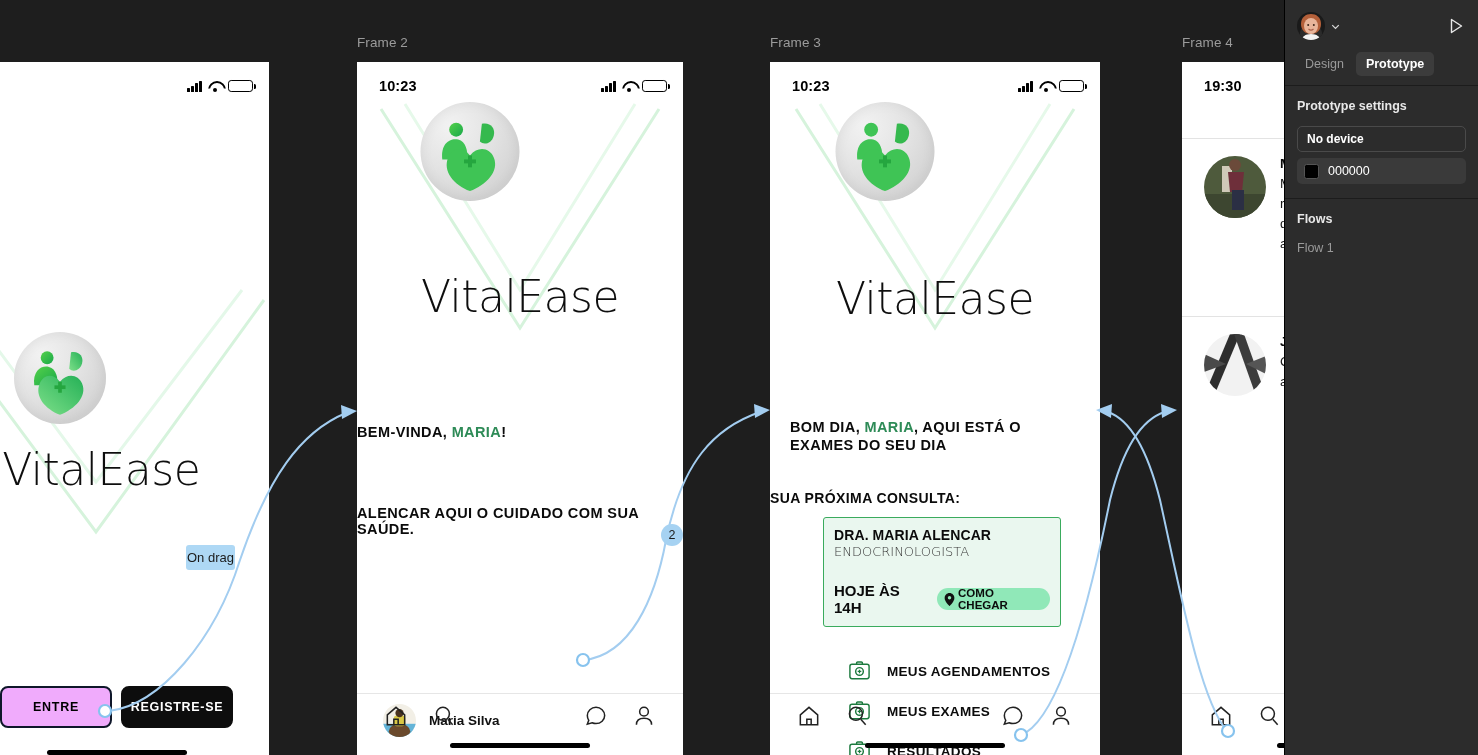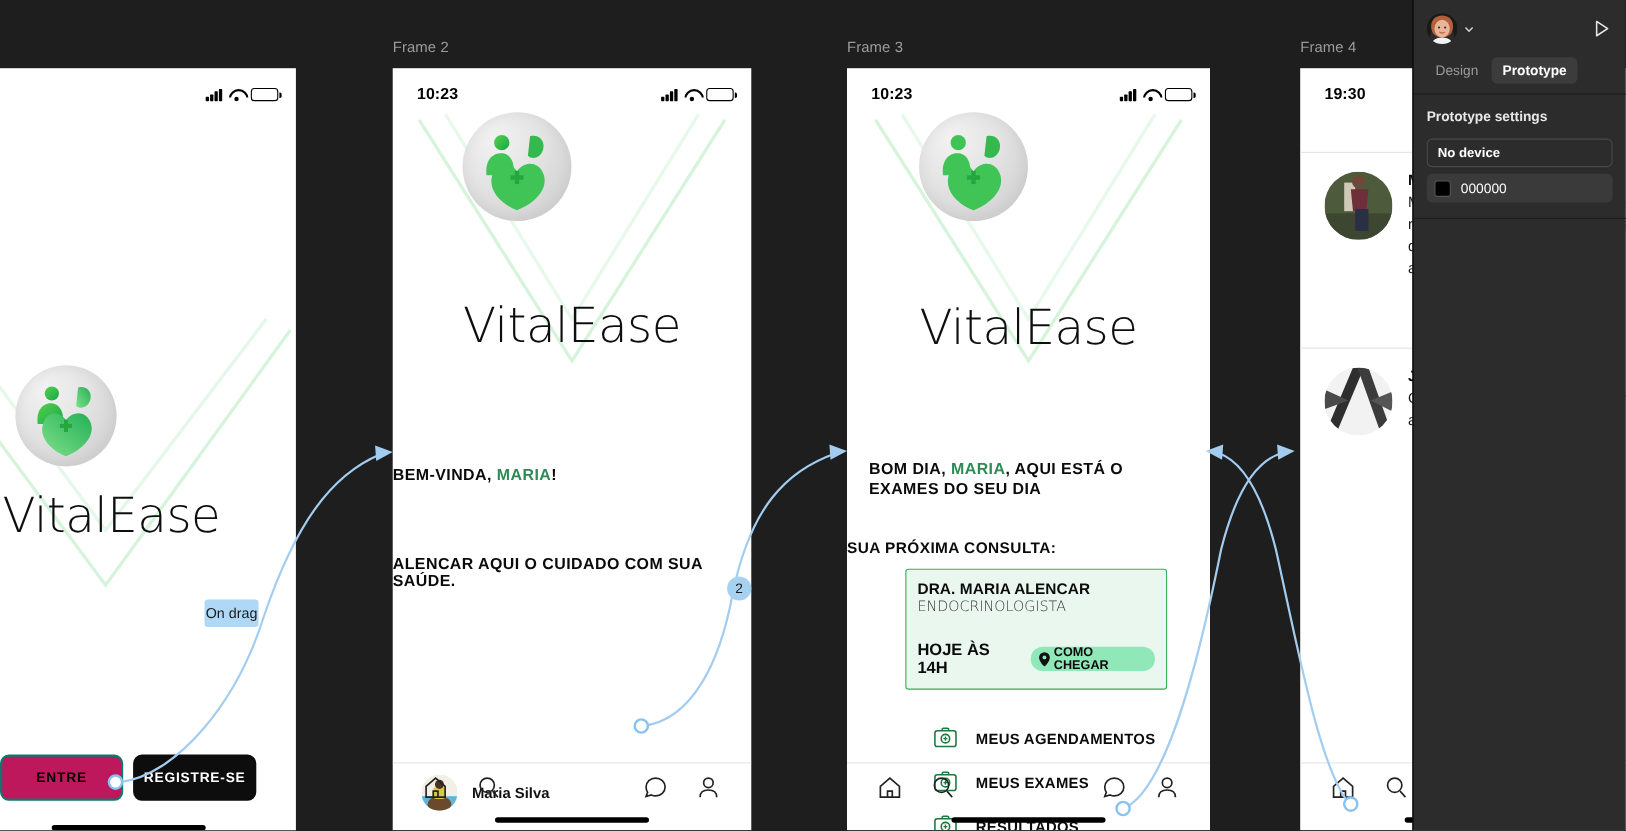--- a/index.html
+++ b/index.html
@@ -100,21 +100,21 @@
   #frame1 { left: -36px; top: 62px; width: 305px; height: 700px; }
   #f1-brand { font-size: 44px; top: 382px; left: 45%; }
 
   .btn-row { position: absolute; left: 0; right: 0; bottom: 34px; display: flex; gap: 9px; padding: 0 36px; }
   .btn {
     flex: 1; height: 42px; border-radius: 8px;
     display: flex; align-items: center; justify-content: center;
     font-size: 12.5px; font-weight: 700; letter-spacing: .7px;
     cursor: pointer;
   }
-  .btn-outline { background: #be185d; color: #000; border: 2px solid #0f766e; }
+  .btn-outline { background: #f0abfc; color: #000; border: 2px solid #0f172a; }
   .btn-solid { background: #0d0d0d; color: #fff; border: 2px solid #0d0d0d; }
 
   
   #frame2 { left: 357px; top: 62px; width: 326px; height: 693px; }
   #f2-brand { font-size: 44px; top: 209px; }
   .welcome {
     position: absolute; left: 0; right: 0; text-align: left;
     font-size: 14.5px; font-weight: 700; color: #0b0b0b; letter-spacing: .4px;
   }
   .green-name { color: #2e8b57; }
@@ -616,15 +616,19 @@
       <div class="section-title">Prototype settings</div>
       <div class="select-box">
         <span>No device</span>
       </div>
       <div class="color-box">
         <span class="swatch" style="background: rgb(0, 0, 0);"></span>
         <span class="hexval">000000</span>
       </div>
     </div>
 
+    <div class="section flows-sec" style="border-bottom:none;">
+      <div class="section-title">Flows</div>
+      <div class="flow-item">Flow 1</div>
+    </div>
   </div>
 
 </div>
 
 </body></html>

